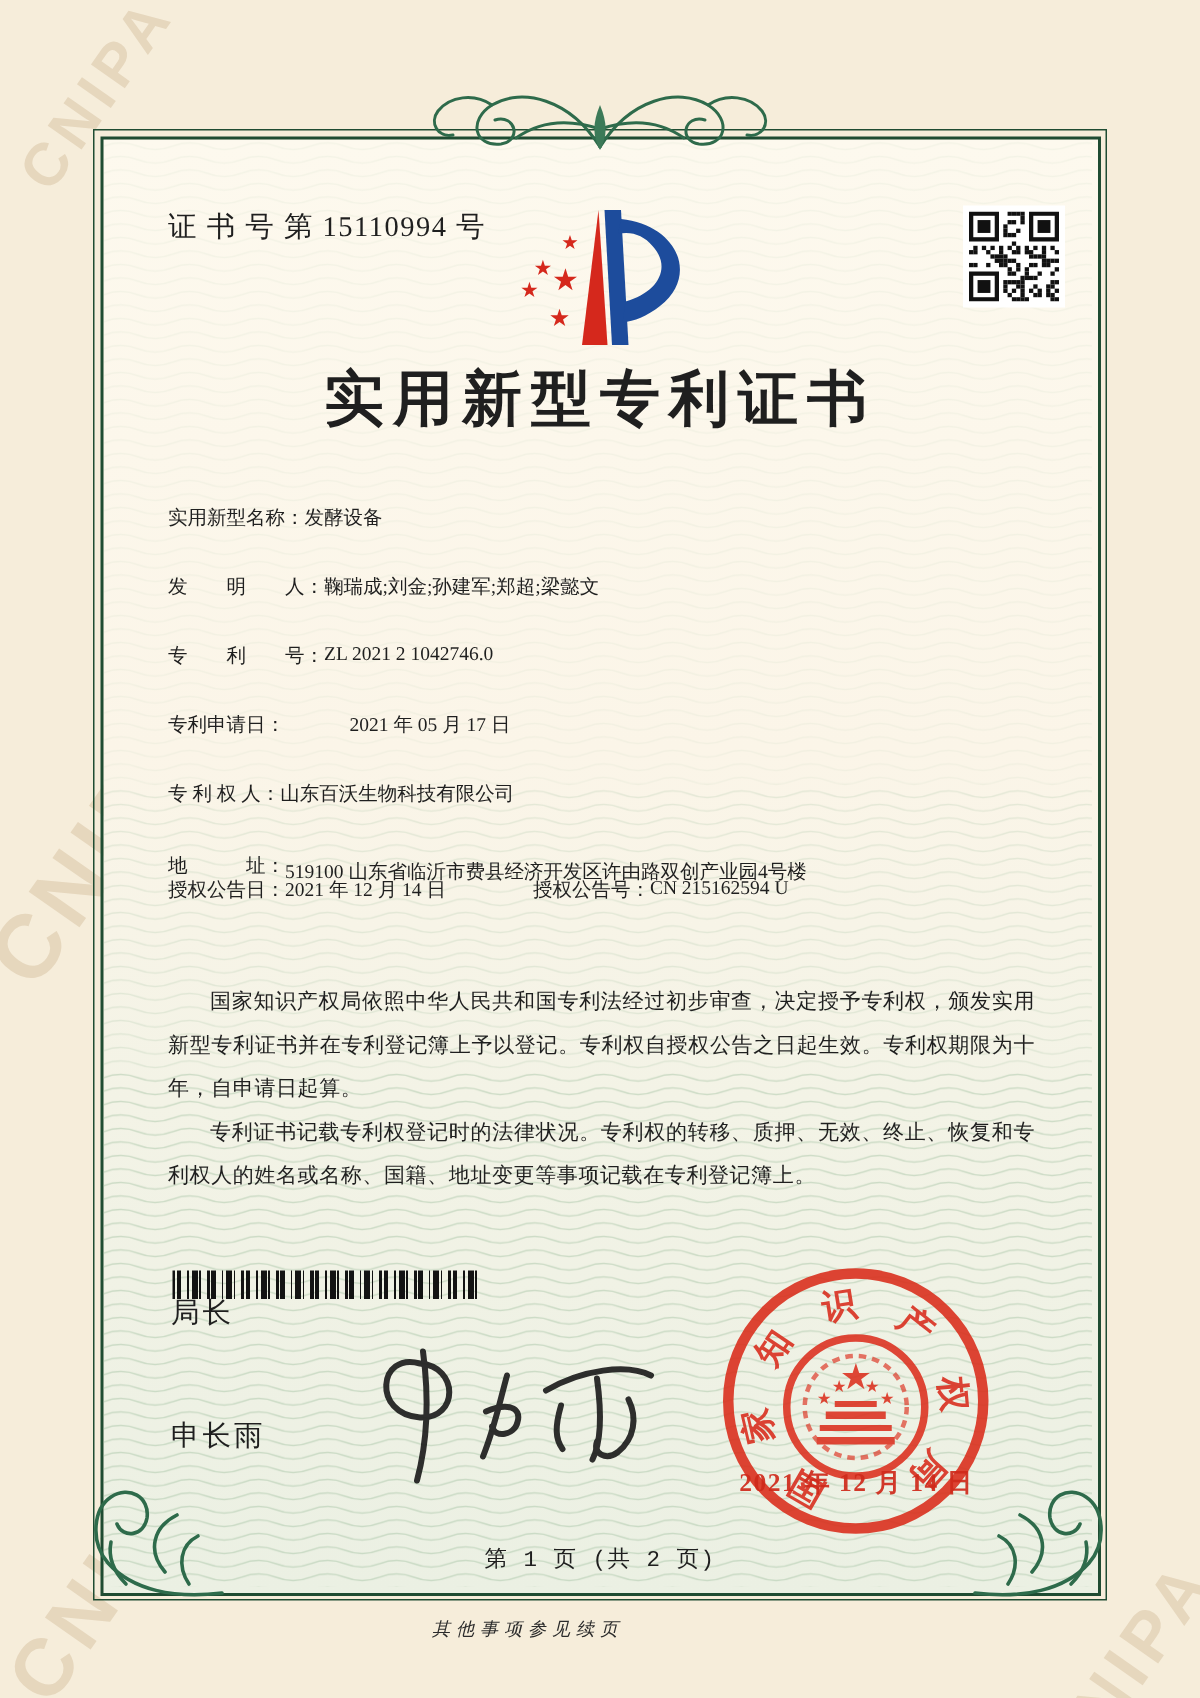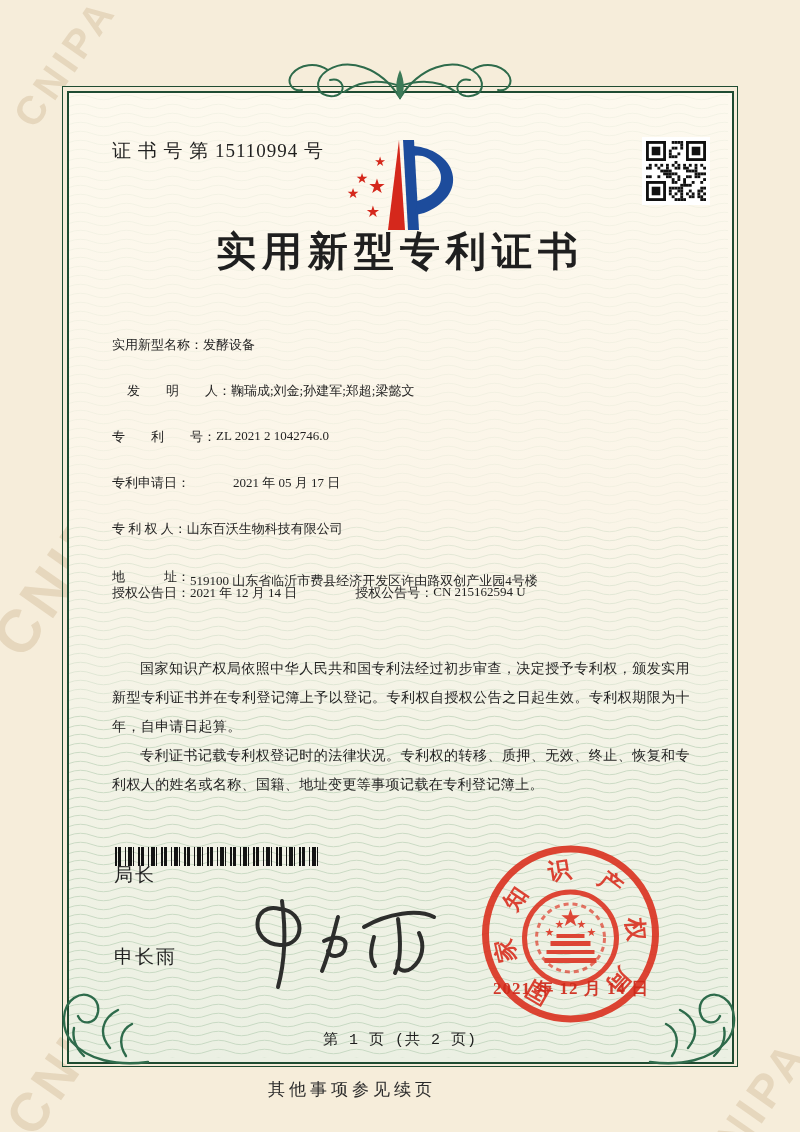--- a/index.html
+++ b/index.html
@@ -10,21 +10,21 @@
   .wm{position:absolute;color:rgba(197,168,126,.32);font-weight:bold;
       font-family:"Liberation Sans","DejaVu Sans",sans-serif;
       transform:rotate(-55deg);letter-spacing:5px;white-space:nowrap;pointer-events:none;}
   
   .frame-outer{position:absolute;left:62px;top:86px;width:674px;height:979px;
                border:1.6px solid #1f4c32;}
   .frame-inner{position:absolute;left:67px;top:91px;width:663px;height:969px;
                border:2.6px solid #1f4c32;
                background:linear-gradient(180deg,#fdf9ee 0%,#fbf5e8 42%,#f3f3e6 66%,#ebf0e3 100%);}
   .cert-no{position:absolute;left:112px;top:138px;font-size:19px;letter-spacing:1px;}
-  .title{position:absolute;left:0;top:224px;width:800px;text-align:center;
+  .title{position:absolute;left:0;top:238px;width:800px;text-align:center;
          font-size:40px;font-weight:bold;letter-spacing:6px;}
   .row{position:absolute;left:112px;display:flex;font-size:13px;white-space:nowrap;}
   .row .lbl{flex:none;}
   .row-addr .val{white-space:normal;width:470px;line-height:26px;}
   .grant2{margin-left:58px;}
   .paras{position:absolute;left:112px;top:654px;width:578px;font-size:14px;
          line-height:29px;letter-spacing:.4px;text-align:justify;}
   .paras p{margin:0;text-indent:2em;}
   .barcode{position:absolute;left:115px;top:847px;width:205px;height:19px;
     background:repeating-linear-gradient(90deg,#131313 0 2px,transparent 2px 3px,
@@ -32,21 +32,21 @@
       #131313 13px 17px,transparent 17px 18px,#131313 18px 19px,transparent 19px 23px);}
   .signer-title{position:absolute;left:114px;top:862px;font-size:19px;letter-spacing:2px;}
   .signer-name{position:absolute;left:114px;top:944px;font-size:19px;letter-spacing:2px;}
   .seal-date{position:absolute;left:486px;top:977px;width:170px;text-align:center;
              font-size:17px;color:#cf2a1b;letter-spacing:1px;font-weight:bold;opacity:.92;}
   .seal-char{position:absolute;font-size:23px;font-weight:bold;color:#d93020;opacity:.9;
              font-family:"Liberation Serif","DejaVu Serif",serif;}
   .page-info{position:absolute;left:0;top:1030px;width:800px;text-align:center;
              font-size:15px;letter-spacing:1px;font-family:Liberation Mono, monospace;}
   .footer-note{position:absolute;left:0;top:1078px;width:704px;text-align:center;
-               font-size:17px;letter-spacing:4px;color:#2b2b2b;}
+               font-size:12px;font-style:italic;letter-spacing:4px;color:#2b2b2b;}
   .qr{position:absolute;left:642px;top:137px;width:68px;height:68px;background:#fff;
       display:flex;align-items:center;justify-content:center;}
 </style>
 </head>
 <body>
 
 <div class="page">
 
   <div class="wm" style="left:-8px;top:40px;font-size:40px;">CNIPA</div>
   <div class="wm" style="left:500px;top:360px;font-size:46px;">CNIPA</div>
@@ -230,21 +230,21 @@
         <rect x="5.714285714285714" y="45.714285714285715" width="8.571428571428571" height="8.571428571428571" fill="#111"></rect>
       </svg>
   </div>
 
   <div class="title">实用新型专利证书</div>
 
   <div class="row" style="top:336px;">
     <span class="lbl">实用新型名称：</span>
     <span class="val">发酵设备</span>
   </div>
-  <div class="row" style="top:382px;margin-left:15px;">
+  <div class="row" style="top:382px;">
     <span class="lbl">发　　明　　人：</span>
     <span class="val">鞠瑞成;刘金;孙建军;郑超;梁懿文</span>
   </div>
   <div class="row" style="top:428px;">
     <span class="lbl">专　　利　　号：</span>
     <span class="val">ZL 2021 2 1042746.0</span>
   </div>
   <div class="row" style="top:474px;gap:43px;">
     <span class="lbl">专利申请日：</span>
     <span class="val">2021 年 05 月 17 日</span>

